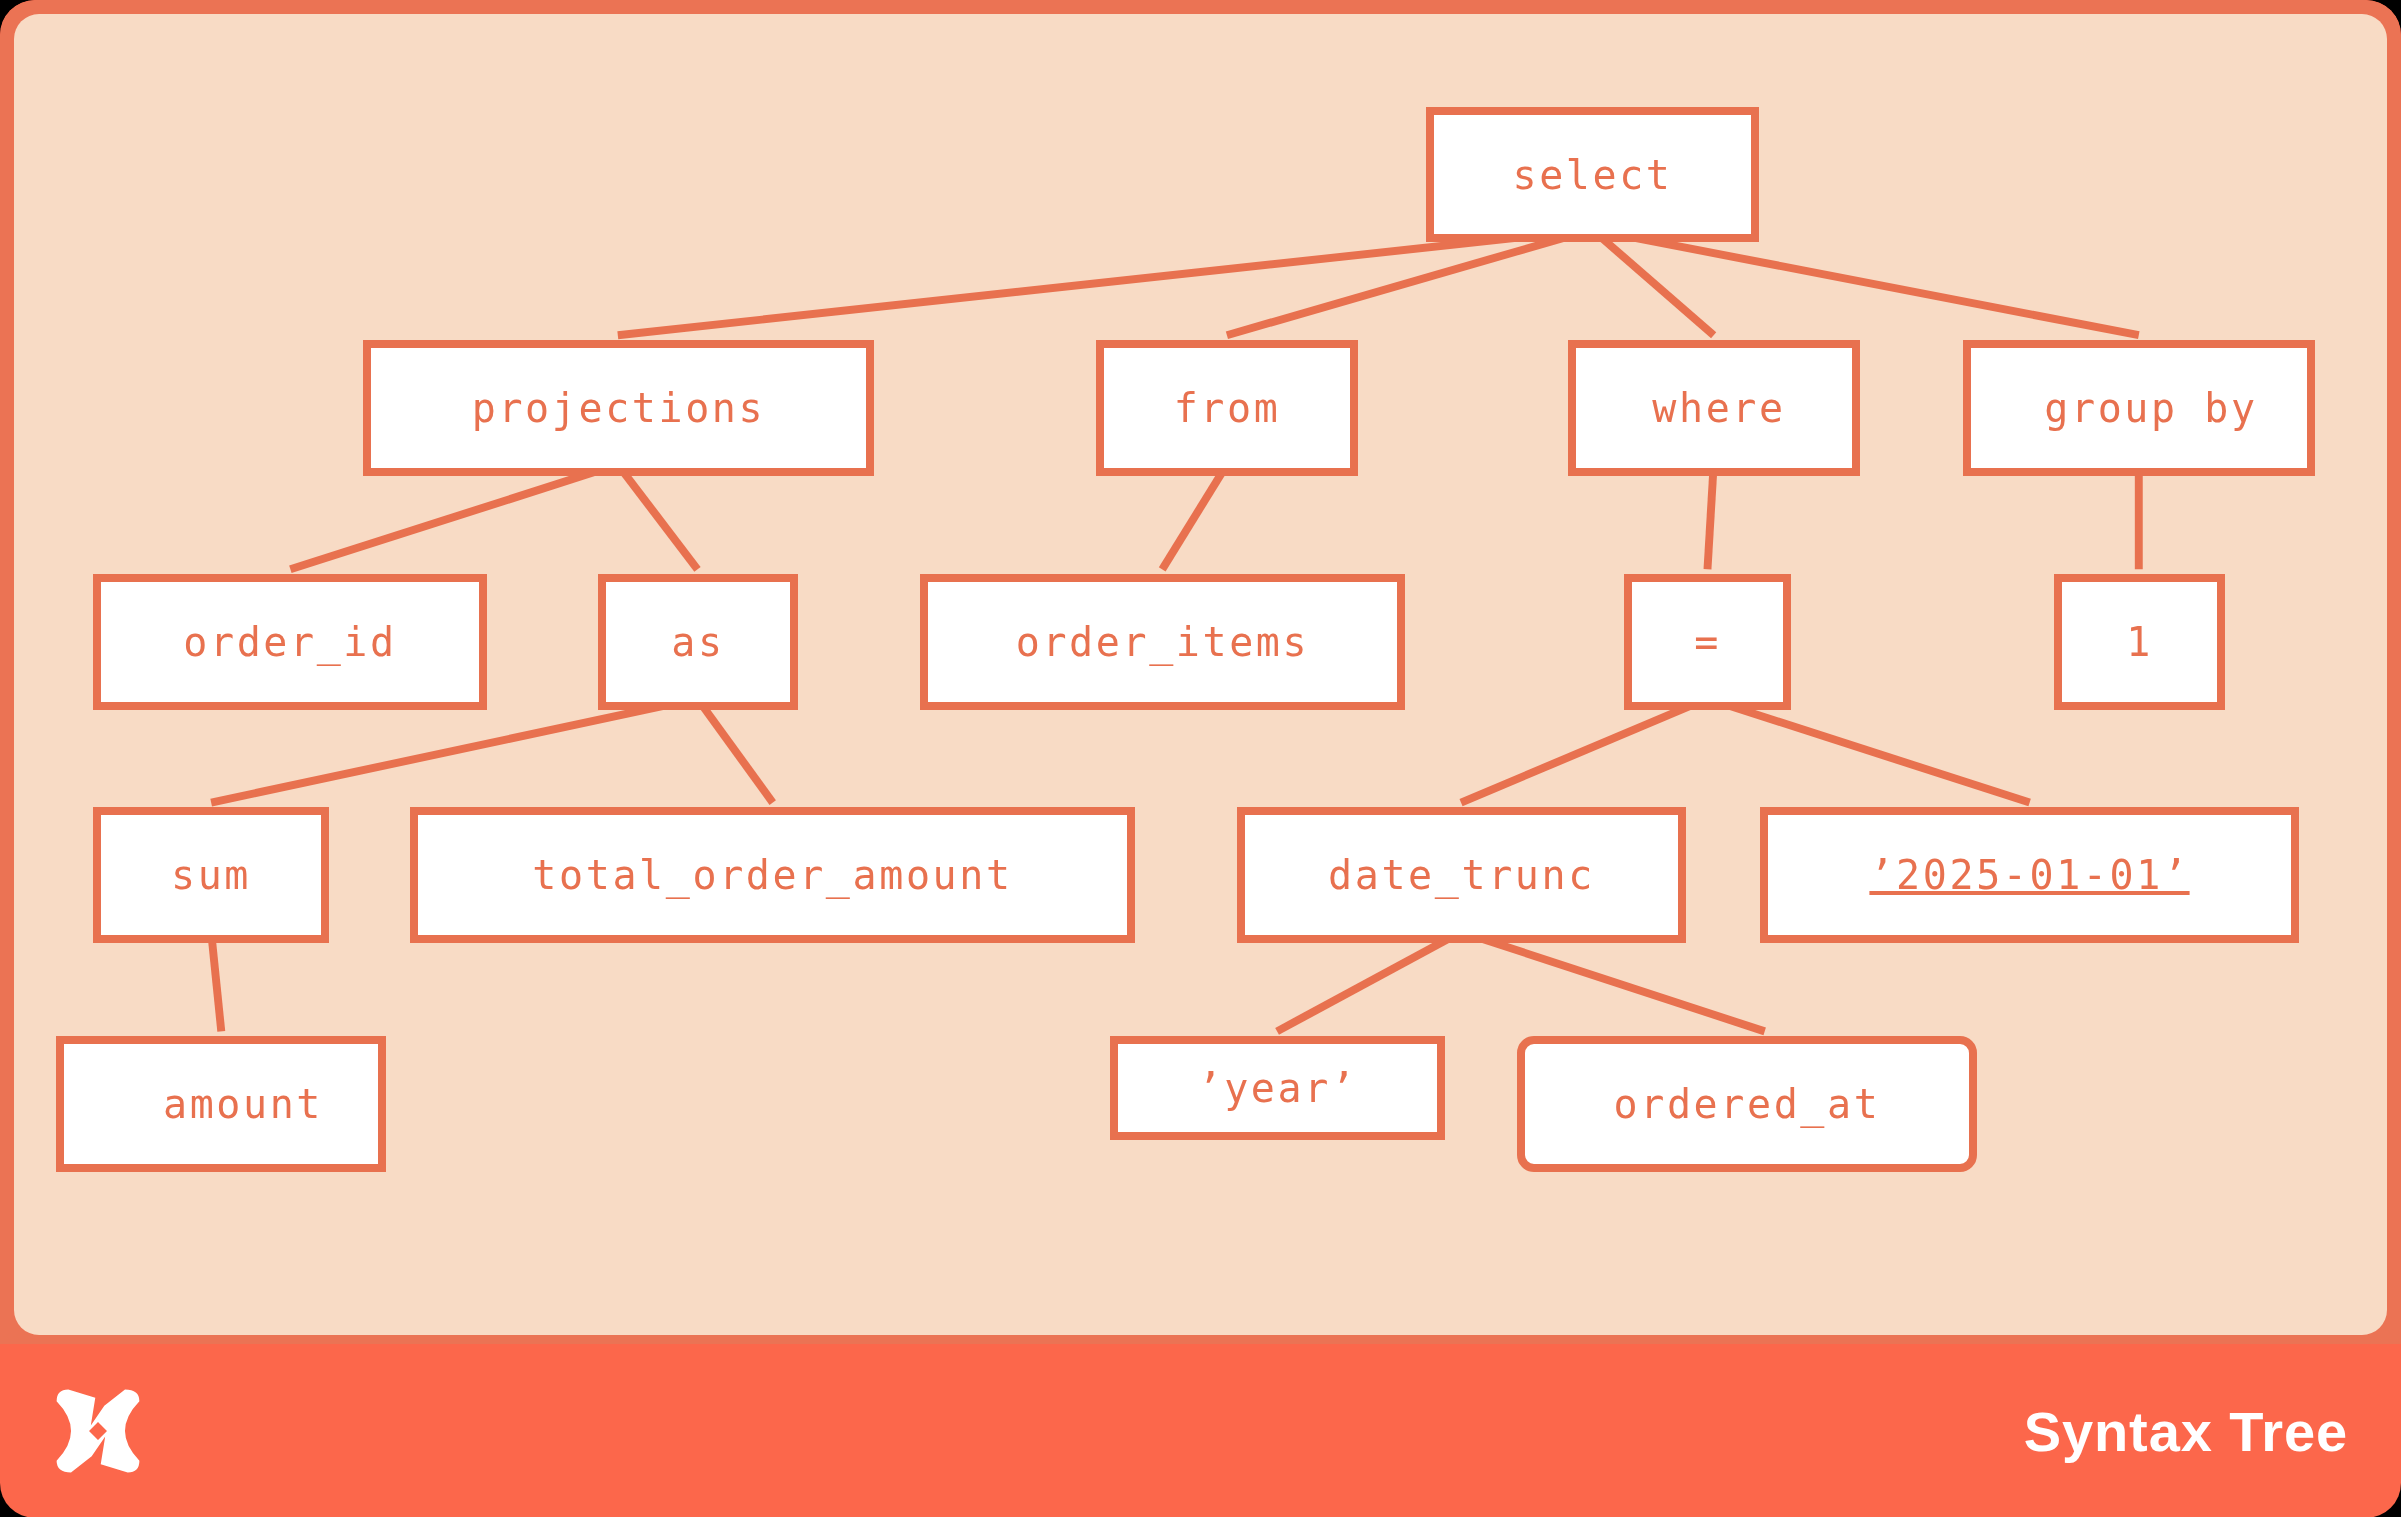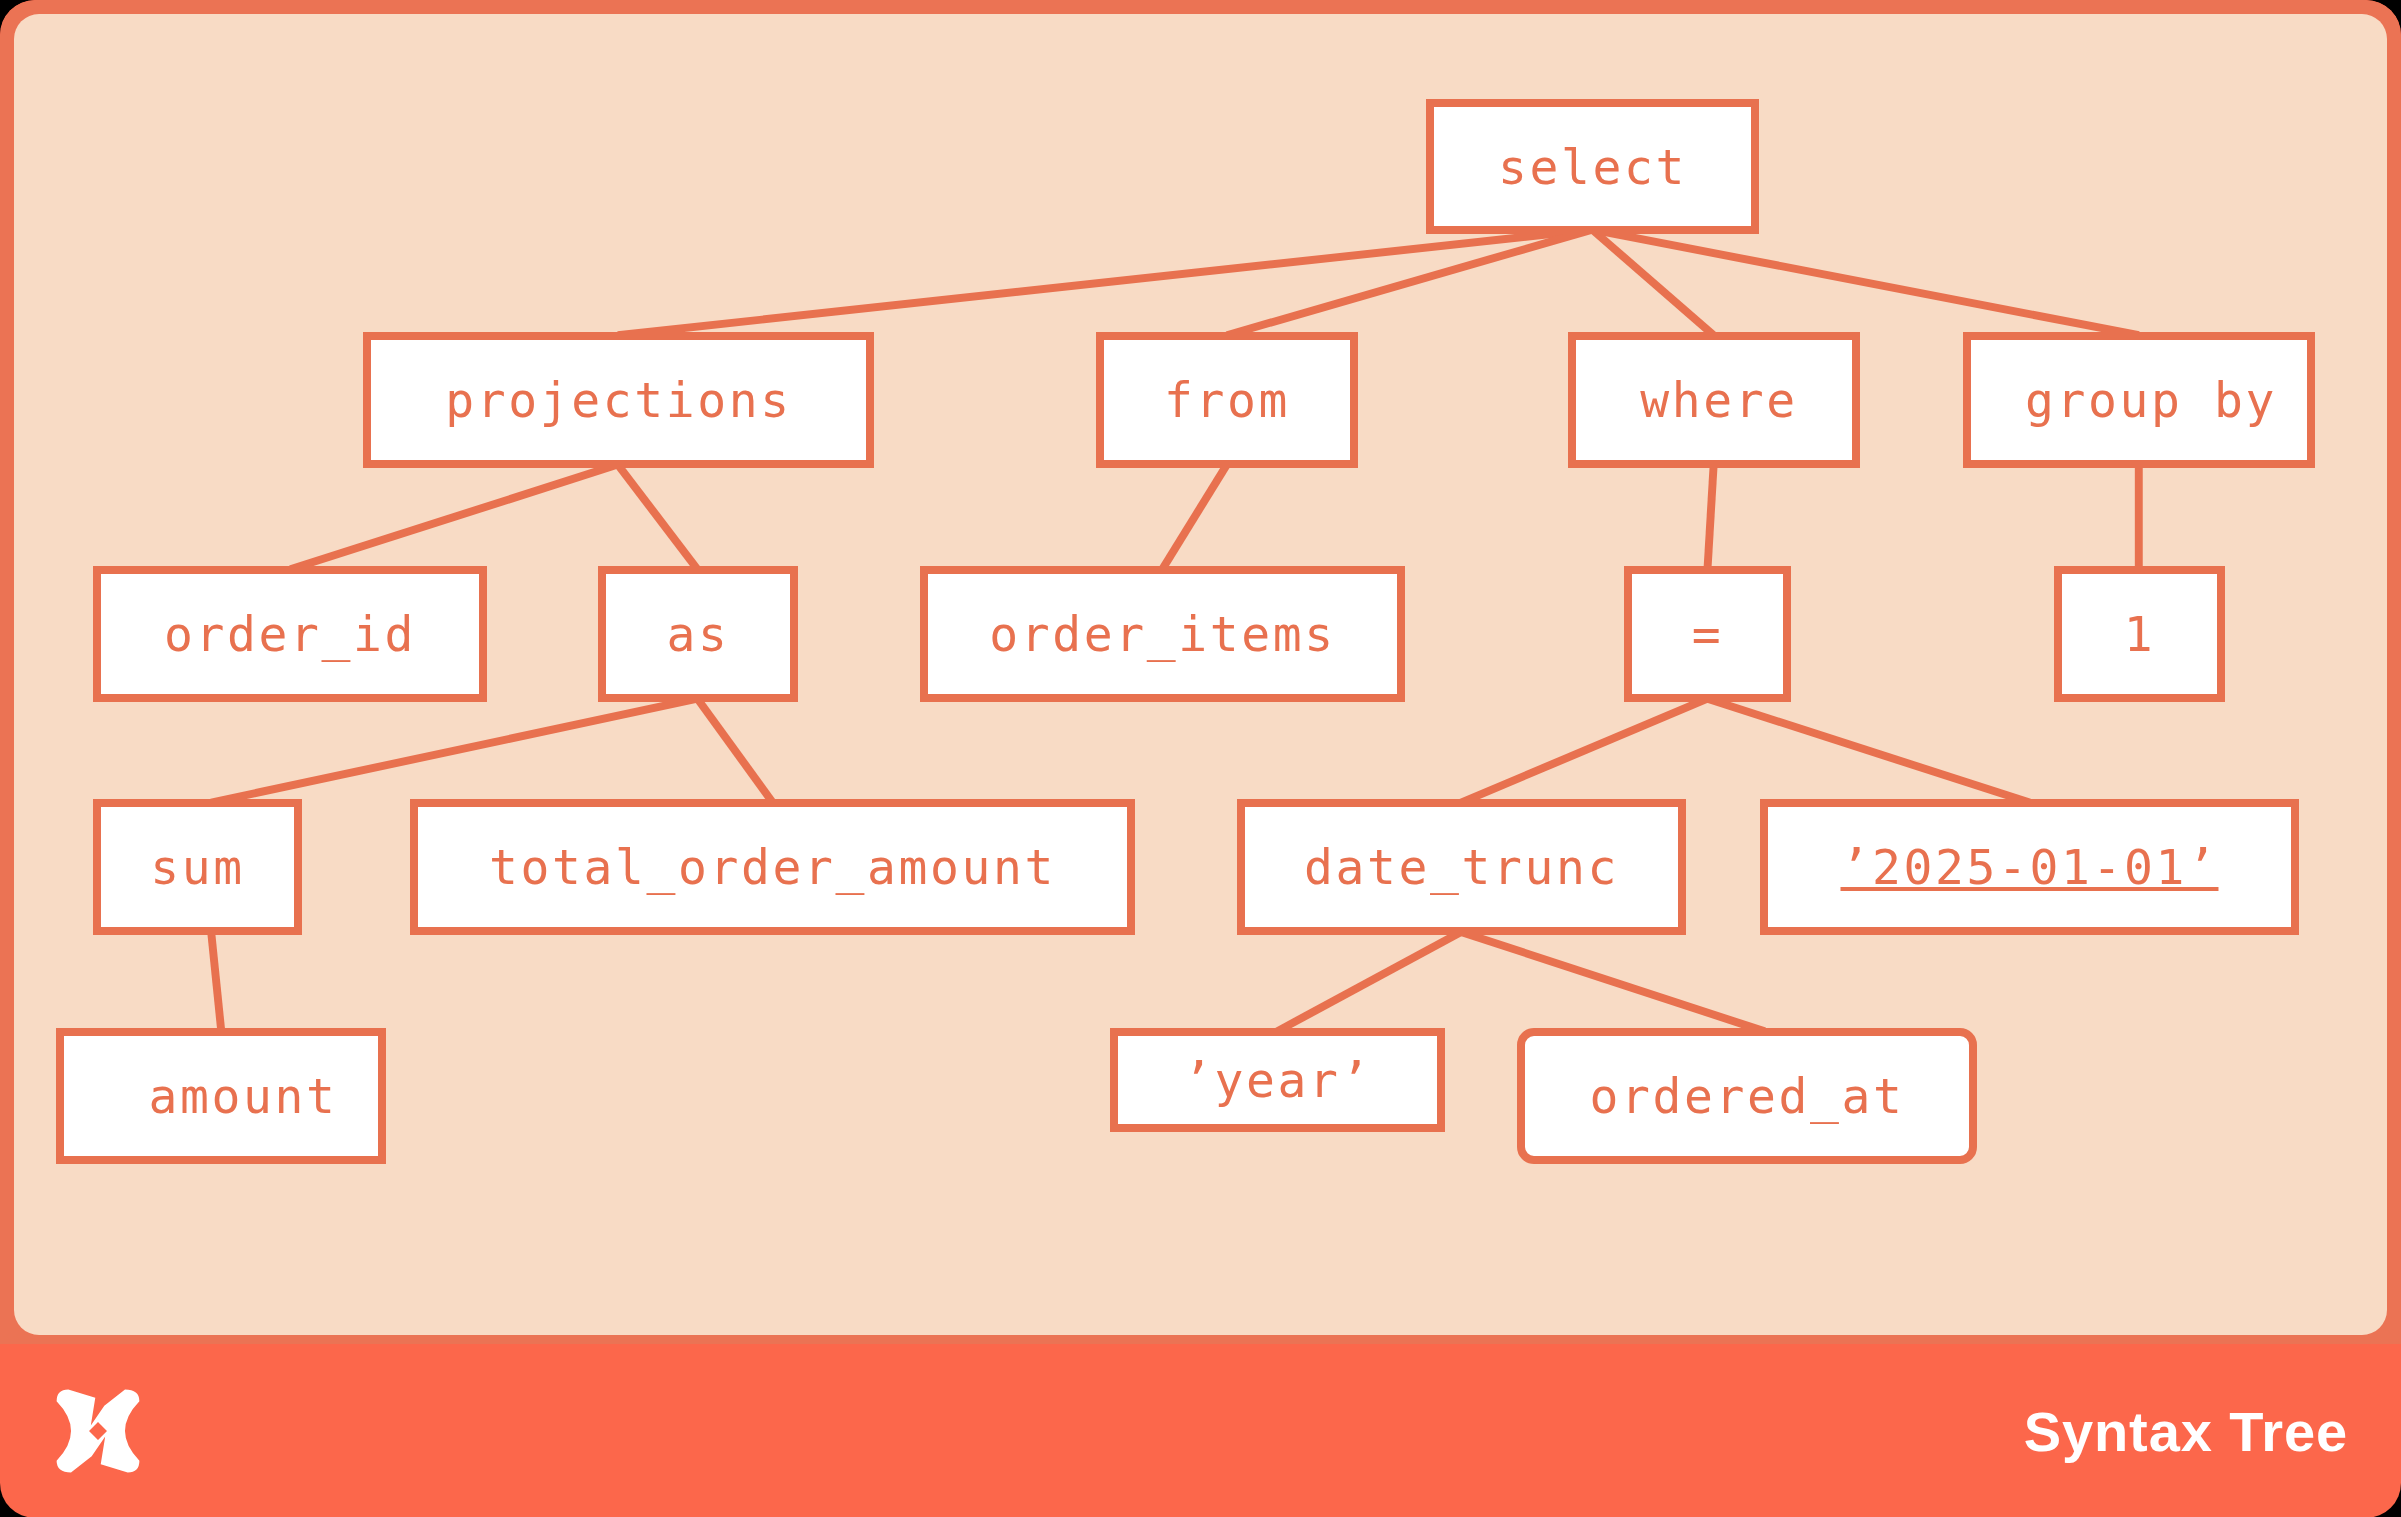--- a/index.html
+++ b/index.html
@@ -40,23 +40,24 @@
   }
   .node {
     position: absolute;
     box-sizing: border-box;
     background: var(--node-fill, #FFFFFF);
     border: 8.8px solid var(--accent, #E8714F);
     color: var(--accent, #E8714F);
     display: flex;
     align-items: center;
     justify-content: center;
-    font-size: 48px;
+    font-size: 40px;
     letter-spacing: 2.6px;
     white-space: nowrap;
+    margin-top: 8px;
   }
   .footer {
     position: absolute;
     top: 1344px; left: 0; right: 0; bottom: 0;
     display: flex;
     align-items: center;
     justify-content: space-between;
     padding: 0 53px;
   }
   .footer .logo { width: 90px; height: 90px; display: block; }
@@ -97,21 +98,21 @@
             <div class="node" style="left: 1412px; top: 85px; width: 333px; height: 135px;">select</div>
             <div class="node" style="left: 349px; top: 318px; width: 511px; height: 136px;">projections</div>
             <div class="node" style="left: 1082px; top: 318px; width: 262px; height: 136px;">from</div>
             <div class="node" style="left: 1554px; top: 318px; width: 292px; height: 136px; padding-left: 10px;">where</div>
             <div class="node" style="left: 1949px; top: 318px; width: 352px; height: 136px; padding-left: 24px;">group by</div>
             <div class="node" style="left: 79px; top: 552px; width: 394px; height: 136px;">order_id</div>
             <div class="node" style="left: 584px; top: 552px; width: 200px; height: 136px;">as</div>
             <div class="node" style="left: 906px; top: 552px; width: 485px; height: 136px;">order_items</div>
             <div class="node" style="left: 1610px; top: 552px; width: 167px; height: 136px;">=</div>
             <div class="node" style="left: 2040px; top: 552px; width: 171px; height: 136px;">1</div>
-            <div class="node" style="left: 79px; top: 785px; width: 209px; height: 136px;">sum</div>
+            <div class="node" style="left: 79px; top: 785px; width: 236px; height: 136px;">sum</div>
             <div class="node" style="left: 396px; top: 785px; width: 725px; height: 136px;">total_order_amount</div>
             <div class="node" style="left: 1223px; top: 785px; width: 449px; height: 136px;">date_trunc</div>
             <div class="node" style="left: 1746px; top: 785px; width: 539px; height: 136px; text-decoration: underline;">’2025-01-01’</div>
             <div class="node" style="left: 42px; top: 1014px; width: 330px; height: 136px; padding-left: 44px;">amount</div>
             <div class="node" style="left: 1096px; top: 1014px; width: 335px; height: 104px;">’year’</div>
             <div class="node" style="left: 1503px; top: 1014px; width: 460px; height: 136px; border-radius: 17px;">ordered_at</div>
           </div>
       </div>
     </div>
     <div class="footer">

